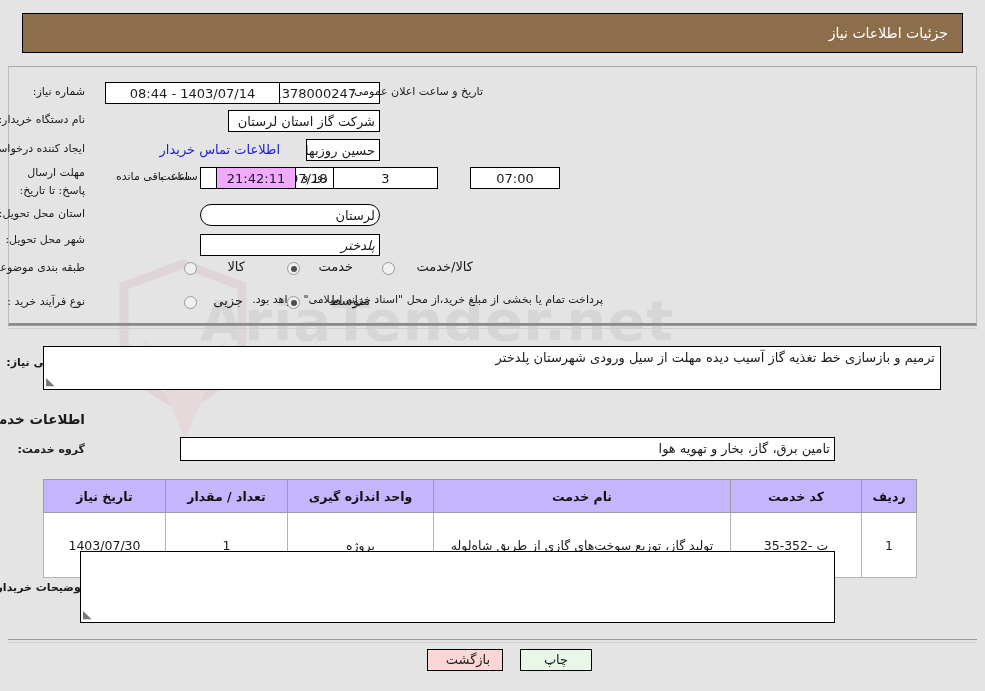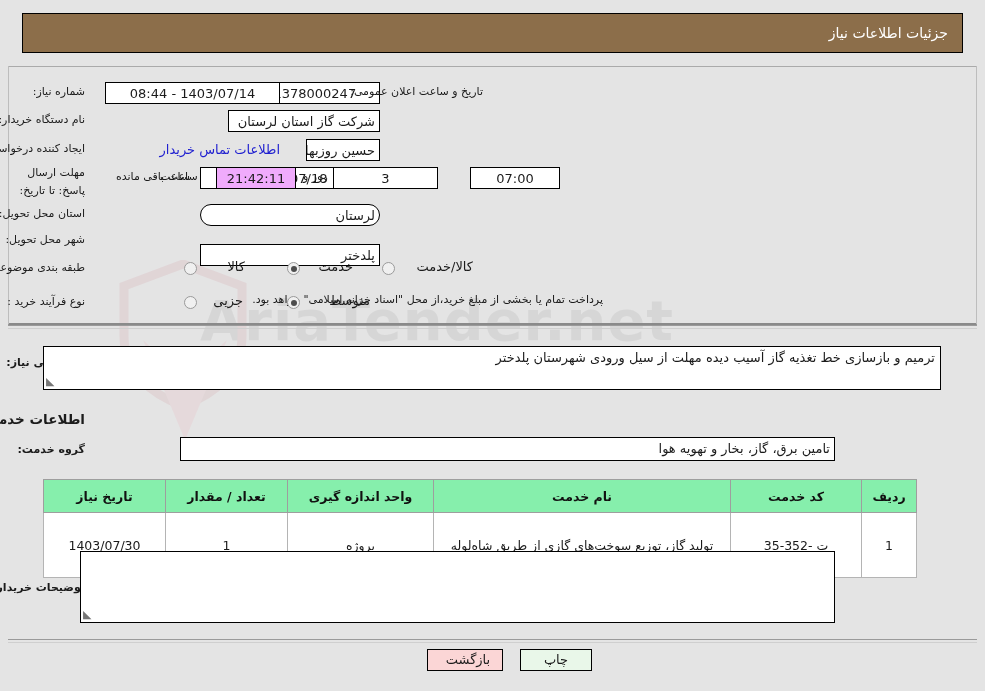--- a/index.html
+++ b/index.html
@@ -193,21 +193,21 @@
   .tbl {
     position: absolute;
     left: 43px; top: 479px;
     width: 874px;
     border-collapse: collapse;
     font-size: 12.5px;
     z-index: 4;
     background: #fff;
   }
   .tbl th {
-    background: #86efac;
+    background: #c4b5fd;
     border: 1px solid #9e9e9e;
     font-weight: bold;
     color: #111;
     height: 28px;
     padding: 2px 6px;
     text-align: center;
     white-space: nowrap;
   }
   .tbl td {
     background: #ffffff;
@@ -283,21 +283,21 @@
 <div class="box center" style="left:470px; top:167px; width:90px; height:22px;">07:00</div>
 <div class="box center" style="left:333px; top:167px; width:105px; height:22px;">3</div>
 <div class="lbl" style="left:303px; top:170px;">روز و</div>
 <div class="box center cream" style="left:216px; top:167px; width:80px; height:22px;">21:42:11</div>
 <div class="lbl" style="left:116px; top:170px;">ساعت باقی مانده</div>
 
 <div class="lbl" style="right:900px; top:207px;">استان محل تحویل:</div>
 <div class="box right" style="right:605px; top:204px; width:180px; height:22px;border-radius:11px;">لرستان</div>
 
 <div class="lbl" style="right:900px; top:233px;">شهر محل تحویل:</div>
-<div class="box right" style="right:605px; top:244px; width:180px; height:22px;">پلدختر</div>
+<div class="box right" style="right:605px; top:234px; width:180px; height:22px;font-style:italic;">پلدختر</div>
 
 <div class="lbl" style="right:900px; top:261px;">طبقه بندی موضوعی:</div>
 <div class="radio" style="right:788px; top:262px;"></div>
 <div class="rlbl" style="right:740px; top:259px;">کالا</div>
 <div class="radio on" style="right:685px; top:262px;"></div>
 <div class="rlbl" style="right:632px; top:259px;">خدمت</div>
 <div class="radio" style="right:590px; top:262px;"></div>
 <div class="rlbl" style="right:512px; top:259px;">کالا/خدمت</div>
 
 <div class="lbl" style="right:900px; top:295px;">نوع فرآیند خرید :</div>

